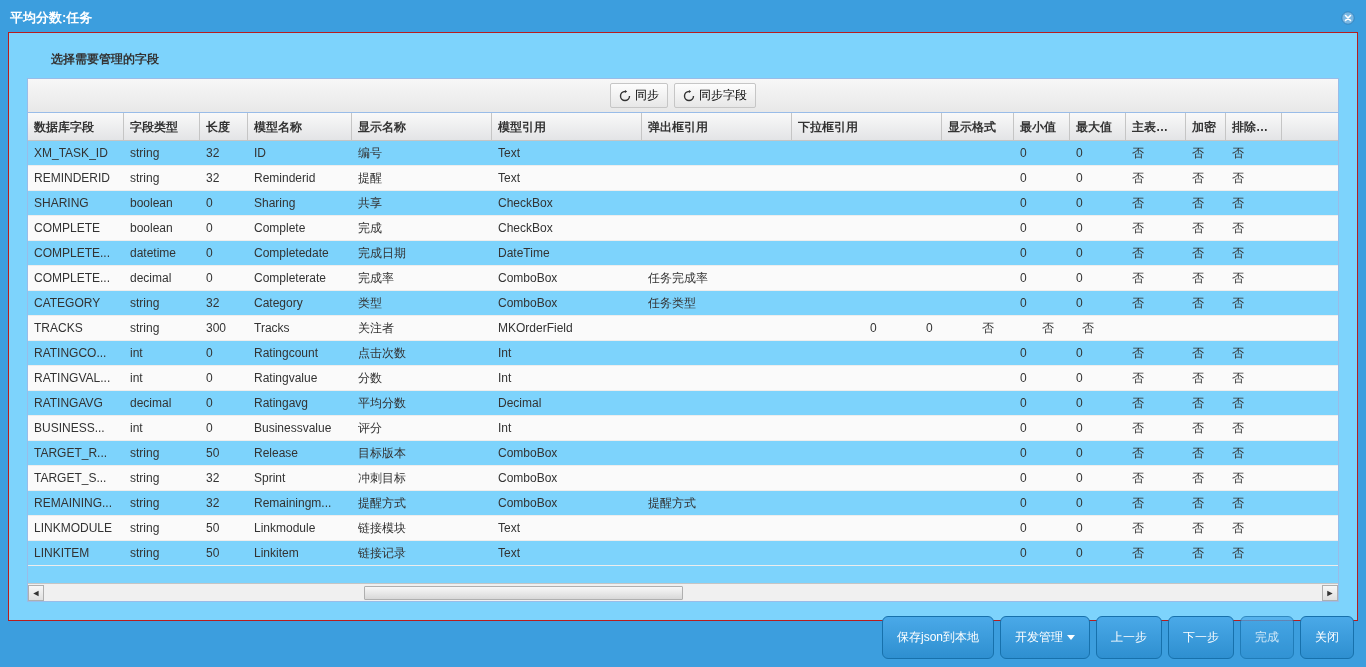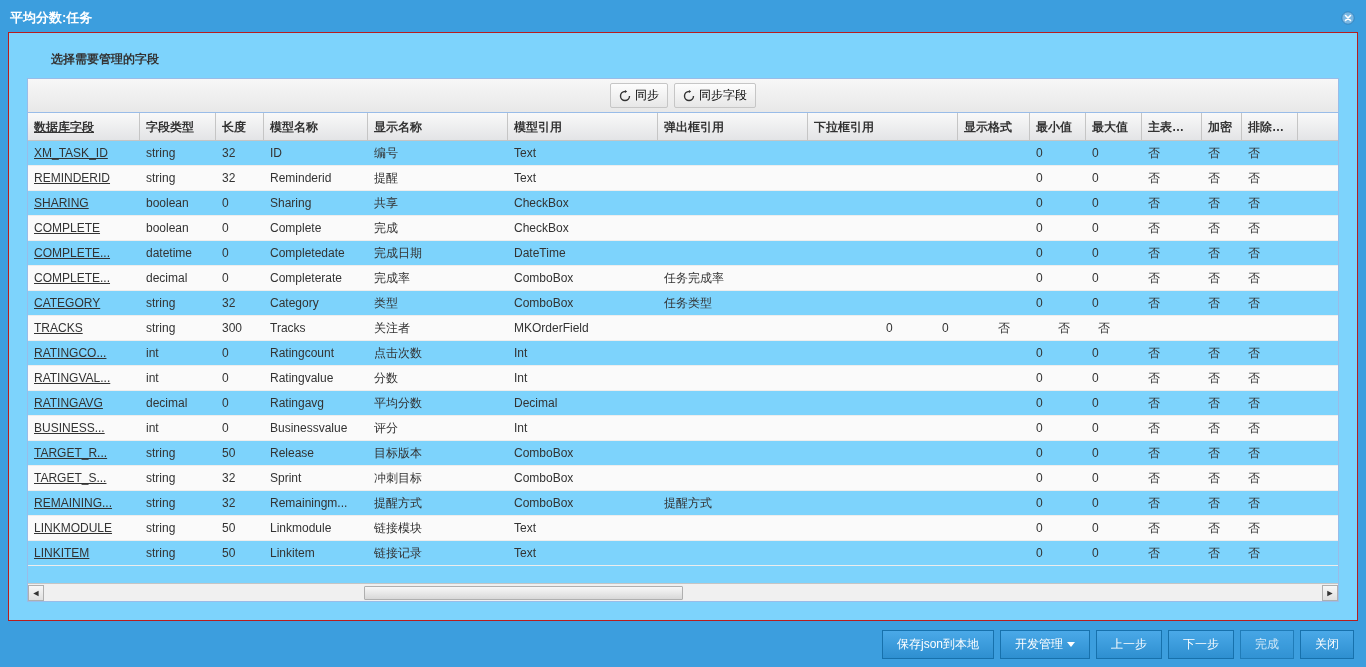--- a/index.html
+++ b/index.html
@@ -21,24 +21,24 @@
 .grid-header .hcell { border-right: 1px solid #C5C5C5; padding: 6px 6px; font-weight: bold; font-size: 12px; white-space: nowrap; overflow: hidden; text-overflow: ellipsis; flex-shrink: 0; }
 .grid-body { flex: 1; overflow-y: scroll; overflow-x: hidden; }
 .row { display: flex; height: 25px; border-bottom: 1px solid #EDEDED; align-items: center; }
 .row:nth-child(even) { background: #FAFAFA; }
 .cell { padding: 4px 6px; font-size: 12px; white-space: nowrap; overflow: hidden; text-overflow: ellipsis; flex-shrink: 0; }
 .hscroll { height: 18px; background: #F0F0F0; border-top: 1px solid #C5C5C5; position: relative; display: flex; align-items: center; }
 .hscroll .arrow { width: 16px; height: 16px; border: 1px solid #AFAFAF; background: linear-gradient(#F7F7F7,#E0E0E0); display: flex; align-items: center; justify-content: center; font-size: 9px; cursor: pointer; }
 .hscroll .track { flex: 1; height: 16px; position: relative; }
 .hscroll .thumb { position: absolute; left: 25%; width: 25%; height: 14px; top: 1px; background: linear-gradient(#F7F7F7,#D8D8D8); border: 1px solid #AFAFAF; border-radius: 1px; }
 .footer { position: absolute; bottom: 8px; right: 12px; display: flex; gap: 6px; }
-.fbtn { background: linear-gradient(#4AA9E8,#2E8FD0); border: 1px solid #1771AC; color: #fff; font-size: 12px; padding: 5px 14px; border-radius: 0; cursor: pointer; display: inline-flex; align-items: center; gap: 4px; }
+.fbtn { background: linear-gradient(#4AA9E8,#2E8FD0); border: 1px solid #1771AC; color: #fff; font-size: 12px; padding: 12px 14px; border-radius: 6px; cursor: pointer; display: inline-flex; align-items: center; gap: 4px; }
 .fbtn.disabled { opacity: 0.75; }
 .caret-down { width: 0; height: 0; border-left: 4px solid transparent; border-right: 4px solid transparent; border-top: 5px solid #fff; }
-.c-db { width: 112px; text-decoration: underline; } .c-ft { width: 76px; } .c-len { width: 48px; } .c-mn { width: 104px; } .c-dn { width: 140px; } .c-mr { width: 150px; } .c-dd { width: 150px; } .c-pp { width: 150px; } .c-fmt { width: 72px; } .c-min { width: 56px; } .c-max { width: 56px; } .c-mst { width: 60px; } .c-enc { width: 40px; } .c-exc { width: 56px; }
+.c-db { width: 96px; } .c-ft { width: 76px; } .c-len { width: 48px; } .c-mn { width: 104px; } .c-dn { width: 140px; } .c-mr { width: 150px; } .c-dd { width: 150px; } .c-pp { width: 150px; } .c-fmt { width: 72px; } .c-min { width: 56px; } .c-max { width: 56px; } .c-mst { width: 60px; } .c-enc { width: 40px; } .c-exc { width: 56px; }
 </style>
 </head>
 <body>
 
 <div class="window">
   <div class="titlebar">
     <span class="title">平均分数:任务</span>
     <span class="close-x">
       <svg viewBox="0 0 14 14">
           <circle cx="7" cy="7" r="6.2" fill="#7AB7E3" stroke="#2E7EB8" stroke-width="0.8"></circle>

